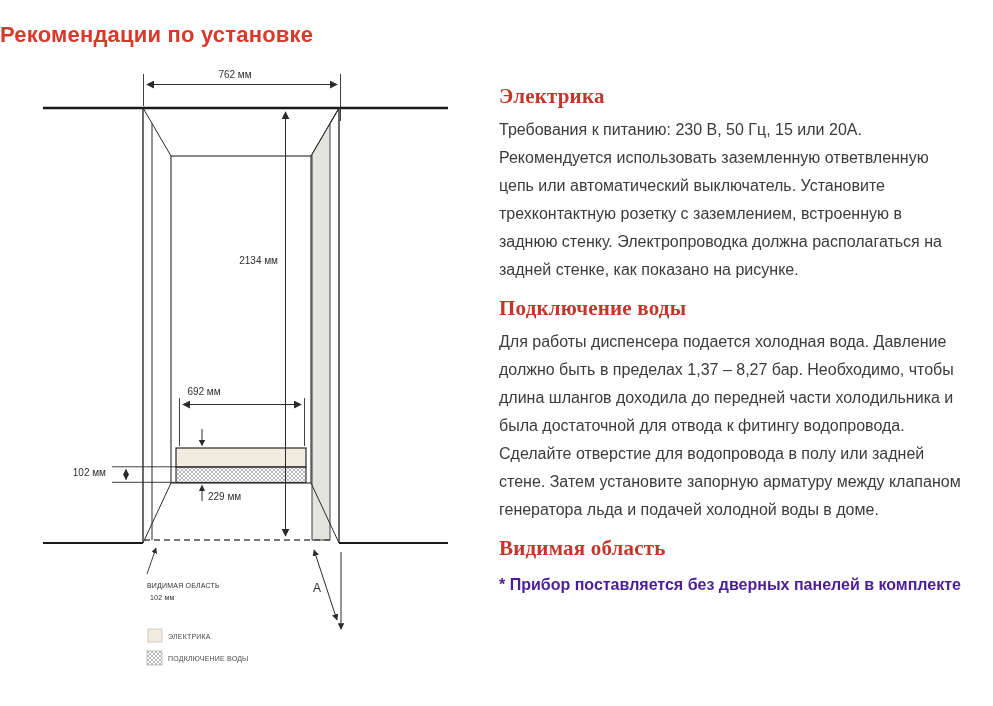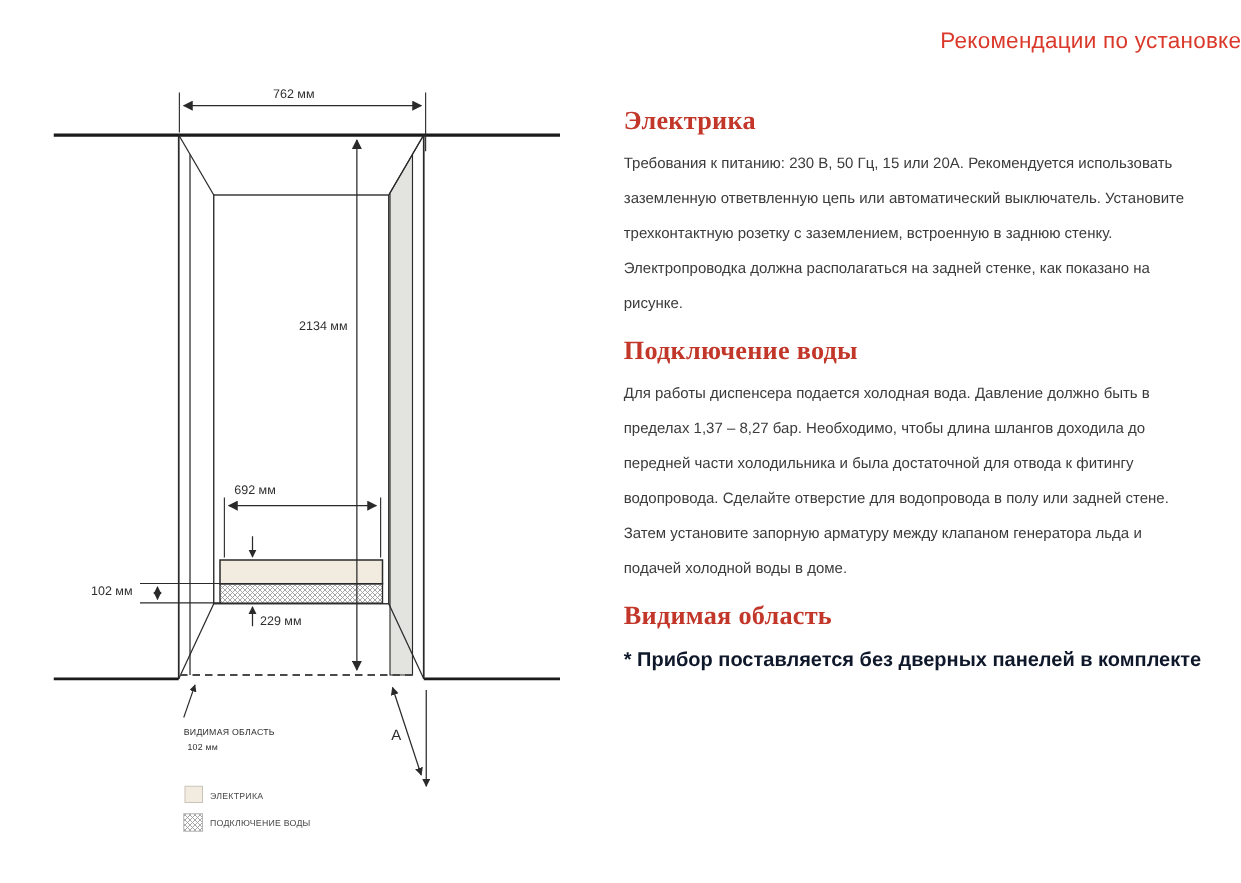--- a/index.html
+++ b/index.html
@@ -1,35 +1,35 @@
 <!DOCTYPE html>
 <html><head>
 <meta charset="utf-8">
 <style>
   html,body{margin:0;padding:0;}
   body{
     width:993px;height:706px;background:#ffffff;overflow:hidden;position:relative;
     font-family:"Liberation Sans",sans-serif;
   }
   .page-title{
-    position:absolute;top:22px;left:0;width:993px;text-align:right;
-    font-size:18px;font-weight:normal;color:#da382a;letter-spacing:.2px;
+    position:absolute;top:22px;left:0;width:993px;text-align:left;
+    font-size:22px;font-weight:bold;color:#da382a;letter-spacing:.2px;
   }
   .diagram-wrap{position:absolute;left:0;top:0;width:470px;height:558px;}
   .content{
     position:absolute;left:499px;top:84px;width:462px;color:#3b3b3b;
   }
   .section{margin:0 0 12px 0;}
   .section h2{
     font-family:"Liberation Serif",serif;font-size:21px;font-weight:bold;
     color:#c2372a;margin:0 0 7px 0;letter-spacing:.2px;
   }
-  .section p{margin:0;font-size:12px;line-height:28px;}
+  .section p{margin:0;font-size:16px;line-height:28px;}
   .footnote{
-    margin-top:12px;font-size:16px;font-weight:bold;color:#0f172a;line-height:24px;
+    margin-top:12px;font-size:16px;font-weight:bold;color:#4c1d95;line-height:24px;
   }
   svg text{font-family:"Liberation Sans",sans-serif;fill:#2f2f2f;}
   .dim-label{font-size:10px;}
   .tiny-label{font-size:7px;letter-spacing:.2px;}
   .legend-label{font-size:7px;letter-spacing:.2px;fill:#4a4a4a;}
   .a-label{font-size:12px;}
 </style>
 </head>
 <body>
 

